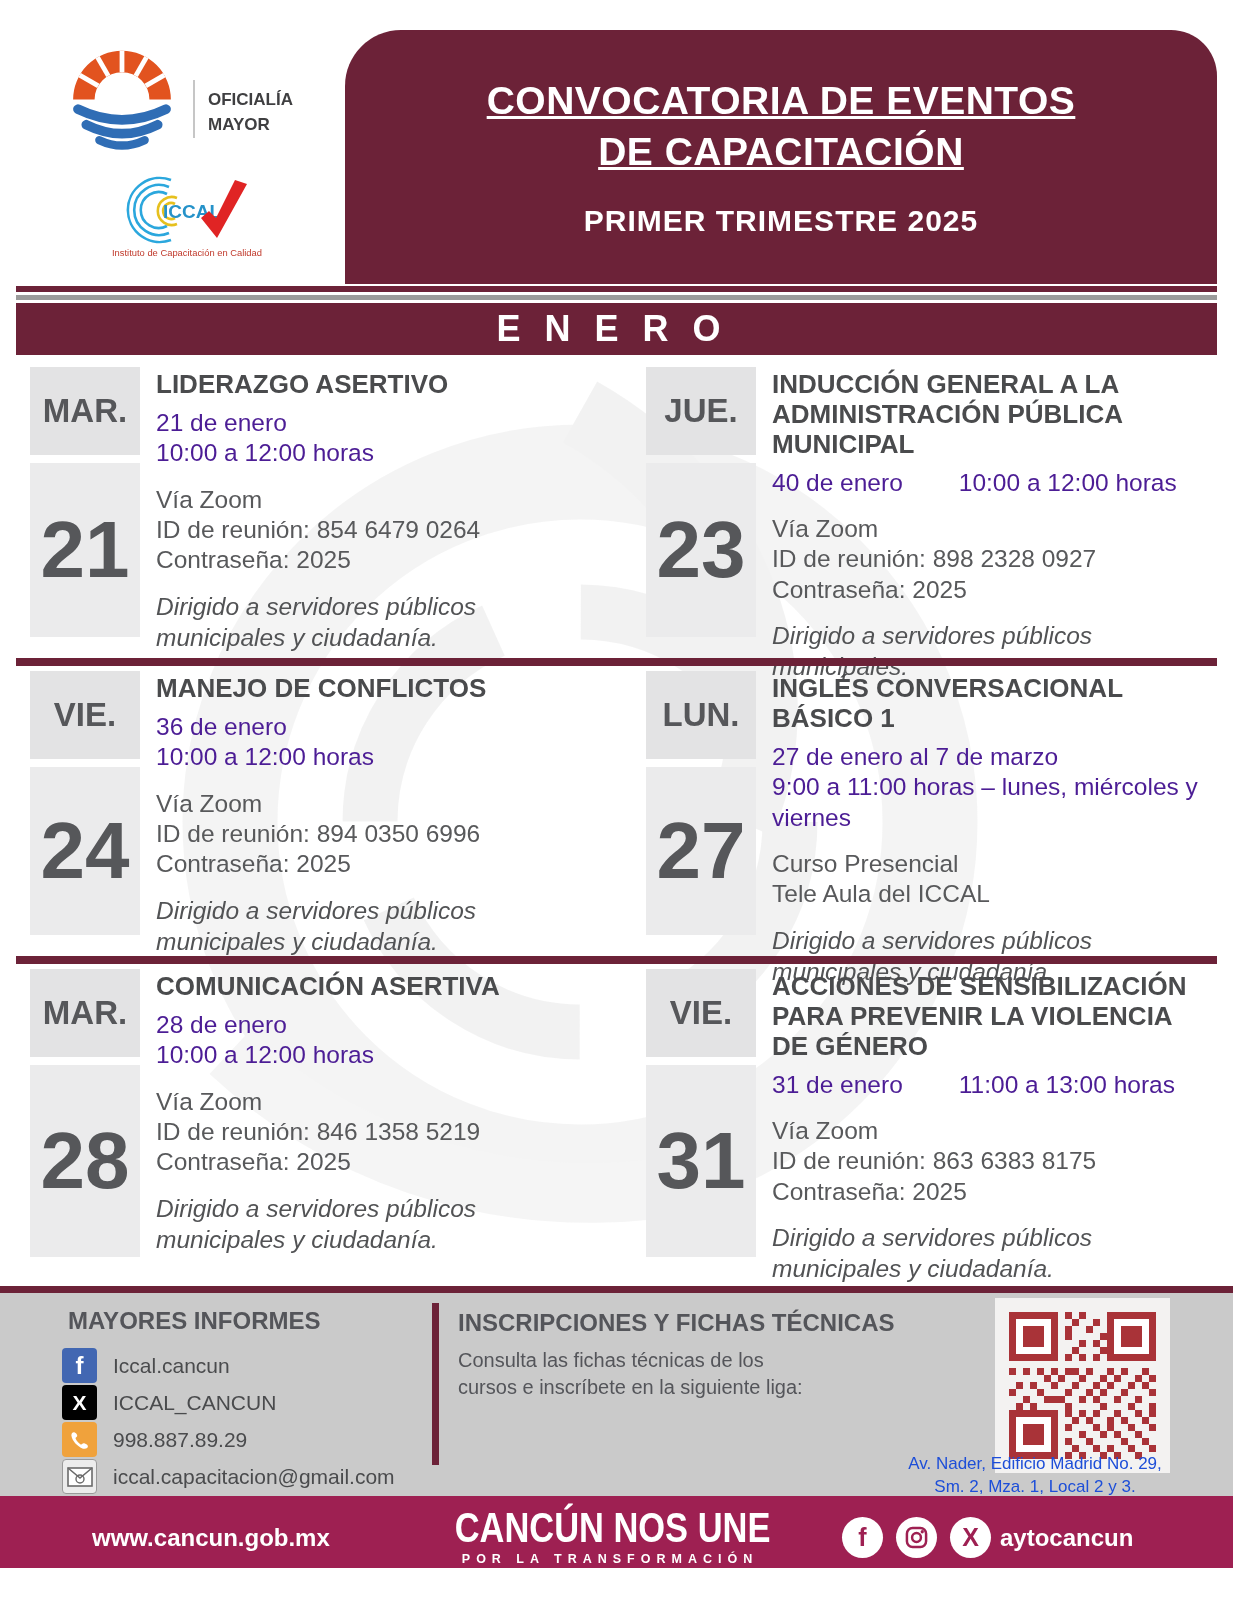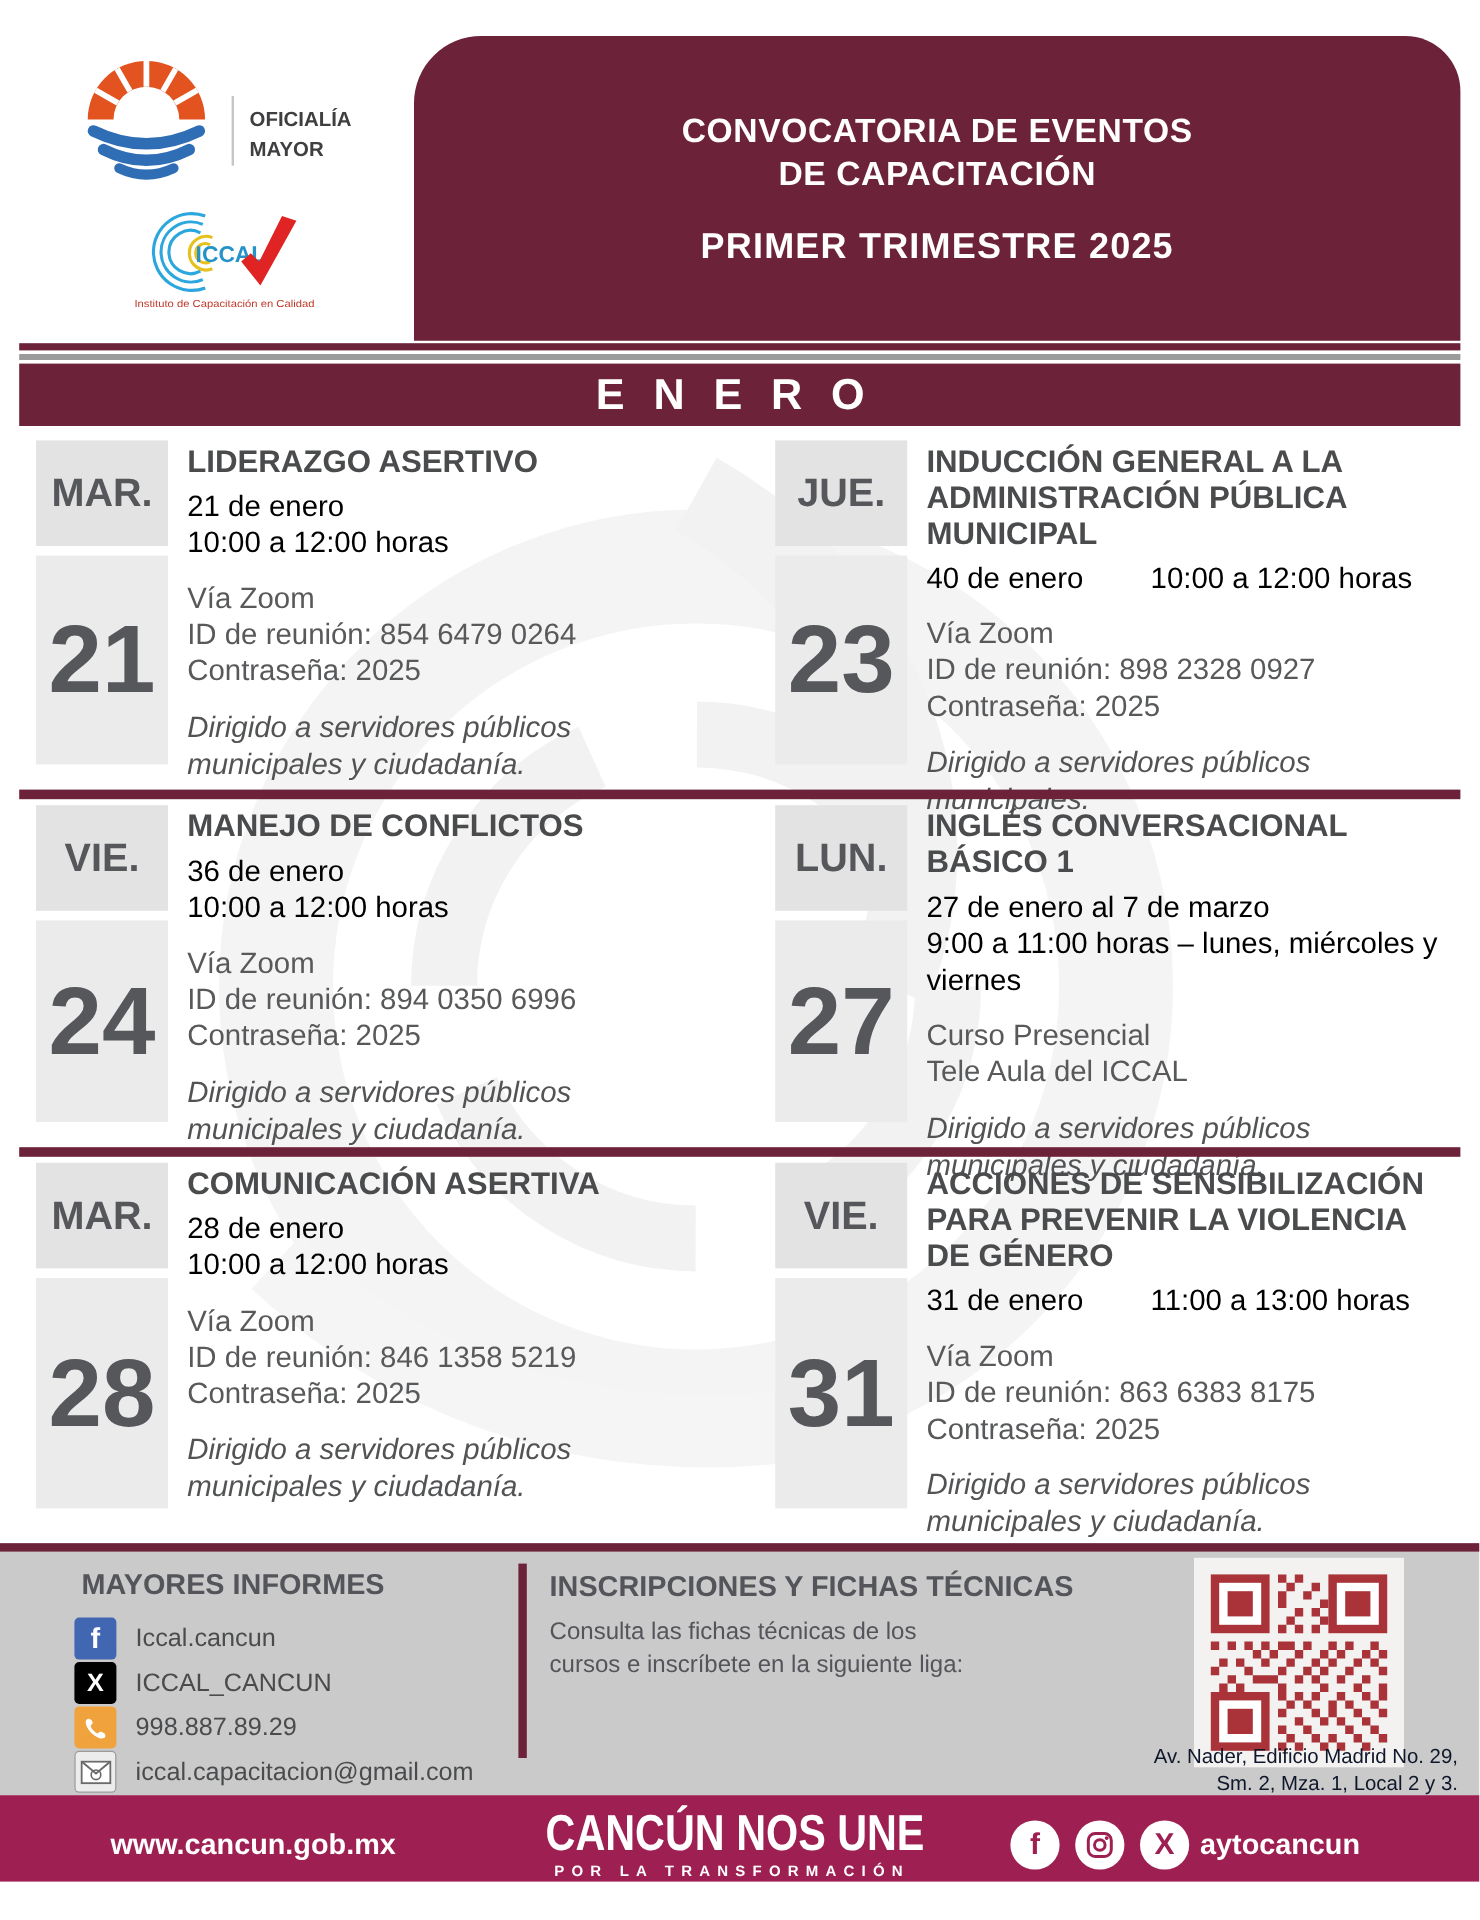--- a/index.html
+++ b/index.html
@@ -6,21 +6,21 @@
   .page{position:relative;width:1233px;height:1600px;background:#fff;overflow:hidden;
         font-family:"Liberation Sans",sans-serif;color:#58595b;}
   
   .cancun-logo{position:absolute;left:62px;top:40px;width:120px;height:124px;}
   .logo-divider{position:absolute;left:193px;top:80px;width:2px;height:58px;background:#c6c6c6;}
   .dept{position:absolute;left:208px;top:88px;font-size:17px;font-weight:bold;color:#3f3f41;line-height:1.45;}
   .iccal-logo{position:absolute;left:105px;top:170px;width:165px;height:92px;}
   .title-box{position:absolute;left:345px;top:30px;width:872px;height:254px;background:#6C2238;
              border-radius:56px 46px 0 0;color:#fff;display:flex;flex-direction:column;
              align-items:center;justify-content:center;text-align:center;}
-  .tb-line{font-size:28px;font-weight:bold;letter-spacing:.5px;line-height:1.3;}
+  .tb-line{font-size:39px;font-weight:bold;letter-spacing:.5px;line-height:1.3;text-decoration:underline;}
   .tb-sub{font-size:30px;font-weight:bold;letter-spacing:1px;margin-top:26px;}
   
   .rule-maroon{position:absolute;left:16px;top:286px;width:1201px;height:6px;background:#6C2238;}
   .rule-gray{position:absolute;left:16px;top:295px;width:1201px;height:5px;background:#9b9b9b;}
   .month-band{position:absolute;left:16px;top:303px;width:1201px;height:52px;background:#6C2238;
               color:#fff;display:flex;align-items:center;justify-content:center;
               font-size:36px;font-weight:bold;letter-spacing:24px;padding-left:8px;box-sizing:border-box;}
   
   .main{position:absolute;left:0;top:362px;width:1233px;height:916px;}
   .watermark{position:absolute;left:40px;top:-10px;opacity:.55;}
@@ -35,21 +35,21 @@
   .cF{left:632px;top:602px;width:585px;height:314px;}
   .rail{position:absolute;left:14px;top:5px;bottom:21px;width:110px;}
   .daybox{position:absolute;left:0;top:0;width:110px;height:88px;background:#e3e3e4;
           display:flex;align-items:center;justify-content:center;
           font-size:33px;font-weight:bold;color:#56575a;}
   .numbox{position:absolute;left:0;top:96px;bottom:0;width:110px;background:#ebebec;
           display:flex;align-items:center;justify-content:center;
           font-size:80px;font-weight:bold;color:#56575a;}
   .content{position:absolute;left:140px;right:8px;top:6px;}
   .ev-title{font-size:26px;font-weight:bold;color:#4a4b4d;line-height:1.15;margin:2px 0 8px 0;}
-  .dt div{font-size:24.5px;line-height:1.24;color:#000000;}
+  .dt div{font-size:24.5px;line-height:1.24;color:#4c1d95;}
   .dt.row-dt{display:flex;gap:56px;}
   .mode{margin-top:16px;}
   .mode div{font-size:24.5px;line-height:1.24;color:#58595b;}
   .mode div:empty{display:none;}
   .audience{margin-top:16px;font-size:24.5px;font-style:italic;color:#525355;line-height:1.26;}
   
   .info{position:absolute;left:0;top:1286px;width:1233px;height:210px;background:#cacaca;
         border-top:7px solid #6C2238;box-sizing:border-box;}
   .informes{position:absolute;left:62px;top:14px;width:360px;}
   .info-heading{font-size:24px;font-weight:bold;color:#54555a;}
@@ -59,22 +59,22 @@
          font-weight:bold;color:#fff;font-size:24px;flex:0 0 35px;}
   .cicon.fb{background:#4267B2;} .cicon.xx{background:#000;font-size:21px;}
   .cicon.ph{background:#f0a23c;} .cicon.em{background:#ececec;border:1px solid #9a9a9a;box-sizing:border-box;}
   .contact-label{font-size:21px;color:#4a4b4d;}
   .vdivider{position:absolute;left:432px;top:10px;width:7px;height:162px;background:#6C2238;}
   .inscripciones{position:absolute;left:458px;top:16px;width:520px;}
   .insc-body{font-size:20px;color:#54555a;line-height:1.35;margin-top:10px;}
   .insc-link{display:inline-block;margin-top:14px;font-size:25px;font-weight:bold;font-style:italic;
              color:#B5353C;text-decoration:none;}
   .qr{position:absolute;left:995px;top:5px;width:175px;height:175px;}
-  .address{position:absolute;right:18px;top:160px;width:360px;text-align:right;
-           font-size:17px;color:#0f172a;line-height:1.35;}
+  .address{position:absolute;right:18px;top:160px;width:360px;text-align:center;
+           font-size:17px;color:#1d4ed8;line-height:1.35;}
   
   .bottom-bar{position:absolute;left:0;top:1496px;width:1233px;height:72px;background:#9E2052;color:#fff;}
   .website{position:absolute;left:92px;top:28px;font-size:24px;font-weight:bold;}
   .slogan{position:absolute;left:420px;top:8px;width:380px;text-align:center;}
   .slogan-main{display:inline-block;font-size:42px;font-weight:bold;letter-spacing:0;
                transform:scaleX(.82);transform-origin:center;white-space:nowrap;}
   .slogan-sub{font-size:12.5px;font-weight:bold;letter-spacing:6px;margin-top:0;}
   .bar-social{position:absolute;left:842px;top:21px;display:flex;gap:13px;}
   .bcircle{width:41px;height:41px;border-radius:50%;background:#fff;color:#9E2052;
            display:flex;align-items:center;justify-content:center;font-weight:bold;font-size:25px;}

